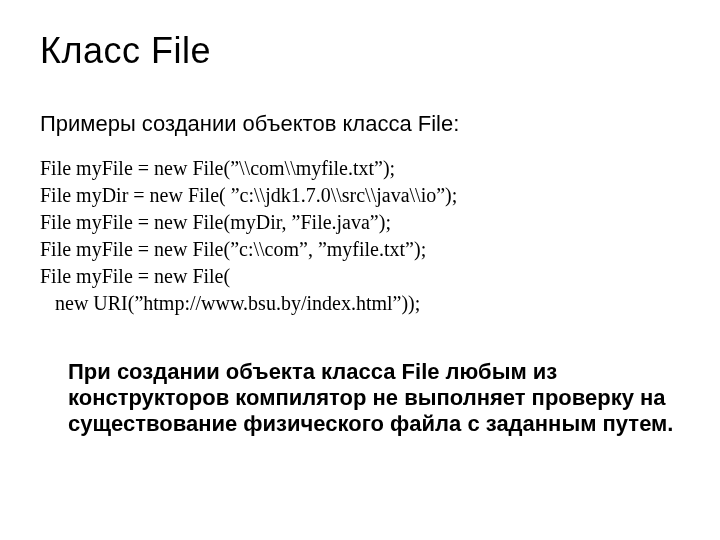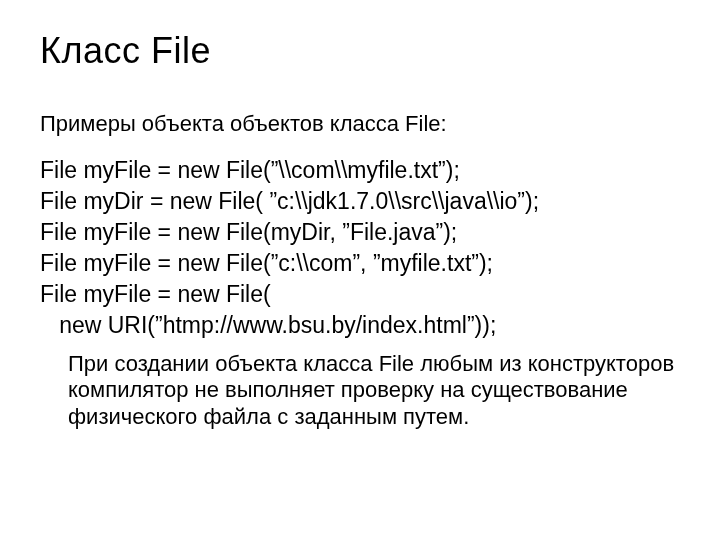--- a/index.html
+++ b/index.html
@@ -22,40 +22,40 @@
       margin-bottom: 38px;
       letter-spacing: 0.5px;
     }
     .subtitle {
       font-size: 22px;
       font-weight: 400;
       margin-bottom: 16px;
       line-height: 1.3;
     }
     .code-block {
-      font-family: Liberation Sans, sans-serif;
-      font-size: 23px;
+      font-family: Liberation Serif, serif;
+      font-size: 20px;
       line-height: 1.35;
       white-space: pre;
-      margin-bottom: 10px;
+      margin-bottom: 42px;
       color: #000000;
     }
     .body-text {
       font-size: 22px;
-      font-weight: 400;
+      font-weight: 700;
       line-height: 1.2;
       margin-left: 28px;
     }
   </style>
 </head>
 <body>
 
 <h1 class="title">Класс File</h1>
 
-<p class="subtitle">Примеры объекта объектов класса File:</p>
+<p class="subtitle">Примеры создании объектов класса File:</p>
 
 <pre class="code-block">File myFile = new File(”\\com\\myfile.txt”);
 File myDir = new File( ”c:\\jdk1.7.0\\src\\java\\io”);
 File myFile = new File(myDir, ”File.java”);
 File myFile = new File(”c:\\com”, ”myfile.txt”);
 File myFile = new File(
    new URI(”htmp://www.bsu.by/index.html”));</pre>
 
 <p class="body-text">При создании объекта класса File любым из конструкторов компилятор не выполняет проверку на существование физического файла с заданным путем.</p>
 

